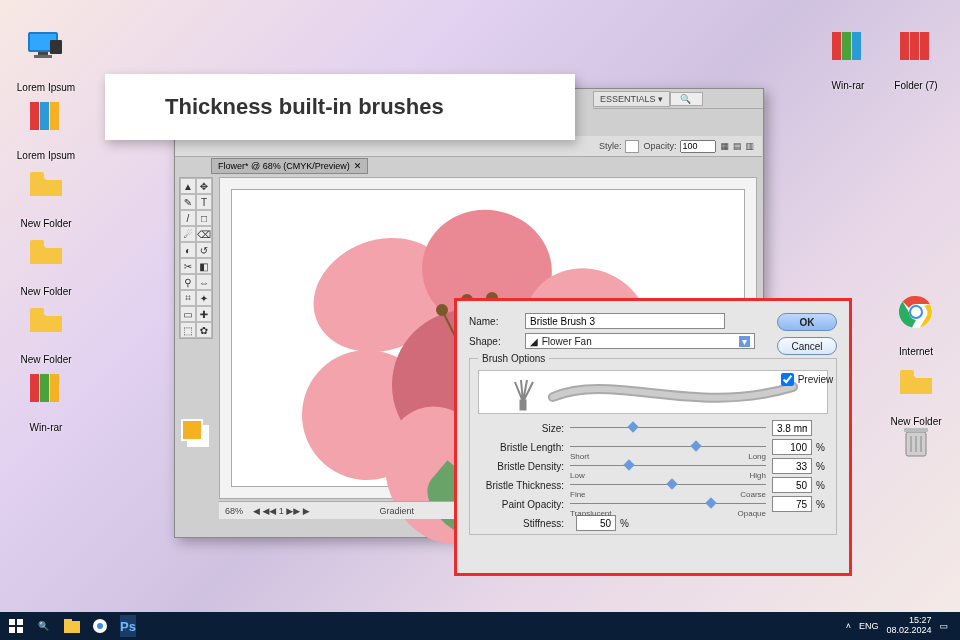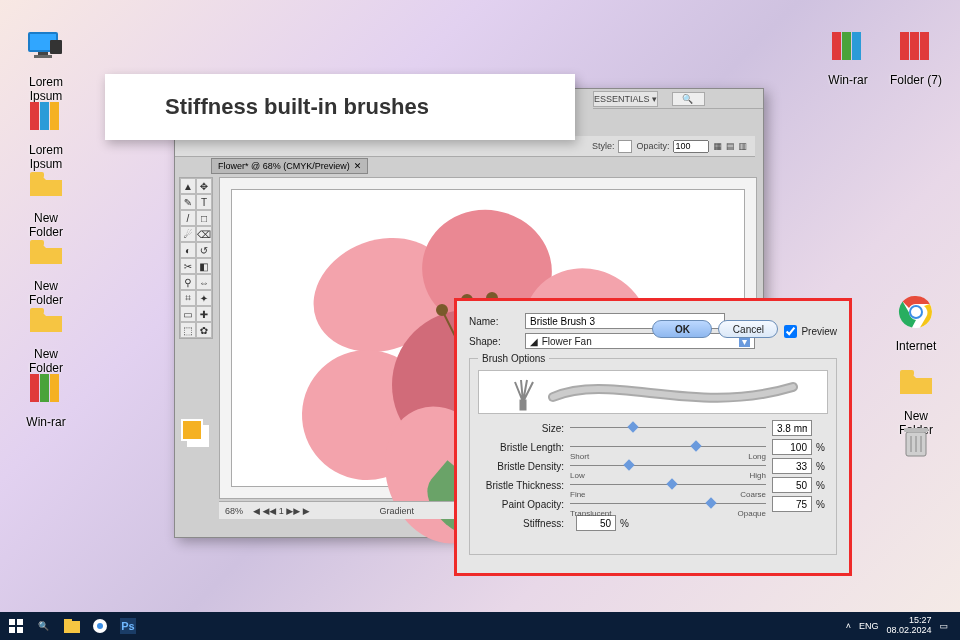--- a/index.html
+++ b/index.html
@@ -2,42 +2,42 @@
 <html><head>
 <meta charset="utf-8">
 <style>
 * { box-sizing: border-box; margin: 0; padding: 0; font-family: Tahoma, Arial, sans-serif; }
 body { width: 960px; height: 640px; overflow: hidden; position: relative;
        background: linear-gradient(135deg, #f8e8e3 0%, #e2d1f0 30%, #cfc2e0 50%, #e8d8e8 70%, #f5ebe6 100%); }
 
 
 .desktop-icon { position: absolute; width: 60px; text-align: center; cursor: pointer; }
 .desktop-icon .icon { width: 40px; height: 40px; margin: 0 auto; }
-.desktop-icon .label { font-size: 12px; color: #000; margin-top: 7px; text-shadow: 0 0 3px #fff; }
+.desktop-icon .label { font-size: 10px; color: #000; margin-top: 14px; text-shadow: 0 0 3px #fff; }
 
 
 .taskbar { position: absolute; bottom: 0; left: 0; right: 0; height: 28px; background: #0b1e38;
            display: flex; align-items: center; padding: 0 4px; color: #fff; font-size: 9px; }
 .taskbar .tb-item { width: 24px; height: 24px; margin-right: 4px; display: flex; align-items: center; justify-content: center; }
 .taskbar .tb-right { margin-left: auto; display: flex; align-items: center; gap: 8px; padding-right: 8px;}
 .taskbar .tb-clock { text-align: right; line-height: 1.1; }
 
 
 .headline { position: absolute; left: 105px; top: 74px; width: 470px; height: 66px;
             background: #fff; box-shadow: 2px 4px 10px rgba(0,0,0,0.25);
             display: flex; align-items: center; padding-left: 60px;
             font-size: 22px; font-weight: 700; color: #333; z-index: 50; }
 
 
 .app { position: absolute; left: 174px; top: 88px; width: 590px; height: 450px;
        background: #cfcfcf; border: 1px solid #8a8a8a; box-shadow: 4px 4px 12px rgba(0,0,0,0.3); z-index: 10; }
 .app .topbar { position: absolute; right: 0; top: 0; height: 20px; width: 170px; background: #d0d0d0;
                display: flex; align-items: center; font-size: 9px; color: #444; border-bottom: 1px solid #aaa; }
-.app .topbar .ws { padding: 2px 0; border: 1px solid #aaa; margin-right: 14px; background: #e5e5e5; }
-.app .optbar { position: absolute; left: 0; right:8px; top: 47px; height: 21px; background: #dedede; border-bottom: 1px solid #aaa;
+.app .topbar .ws { padding: 2px 6px; border: 1px solid #aaa; margin-right: 0; background: #e5e5e5; }
+.app .optbar { position: absolute; left: 0; right:1px; top: 47px; height: 21px; background: #dedede; border-bottom: 1px solid #aaa;
                font-size: 9px; color: #444; display:flex; align-items:center; justify-content:flex-end; padding-right: 8px; gap:4px;}
 .app .optbar input { width: 36px; height: 13px; font-size: 9px; }
 .tabbar { position: absolute; left: 36px; top: 68px; height: 18px; display: flex; align-items: center; }
 .doc-tab { background: #b9b9b9; border: 1px solid #888; font-size: 9px; padding: 2px 6px; display: flex; align-items: center; gap: 4px; }
 .doc-tab .close { cursor: pointer; }
 .toolbox { position: absolute; left: 4px; top: 88px; width: 34px; background: #dedede; border: 1px solid #aaa;
            display: grid; grid-template-columns: 1fr 1fr; }
 .tool { width: 16px; height: 16px; border: 1px solid #bbb; margin: 0; display: flex; align-items:center; justify-content:center;
         font-size: 10px; color:#333; background:#ececec; cursor: pointer; }
 .swatches { position: absolute; left: 4px; top: 328px; width: 34px; }
@@ -59,22 +59,22 @@
           background: #e6e6e6; border: 3px solid #ef2a2a; z-index: 60; padding: 12px 12px 8px; font-size: 10px; color:#222; }
 .dialog .row { display: flex; align-items: center; margin-bottom: 4px; }
 .dialog .lbl { width: 56px; text-align: left; padding-right: 6px; }
 .dialog input[type=text] { height: 16px; border: 1px solid #888; padding: 0 4px; font-size: 10px; background:#fff; }
 .dialog .selectish { height: 16px; border: 1px solid #888; background:#fff; flex: 1;
                      display:flex; align-items:center; justify-content:space-between; padding: 0 4px; font-size: 10px; }
 .dialog .btn { width: 60px; height: 18px; border: 1px solid #6a8db8; border-radius: 10px;
                background: linear-gradient(#f5f9ff,#dbe8f7); font-size: 10px; display:flex; align-items:center;
                justify-content:center; cursor:pointer; }
 .dialog .btn.ok { background: linear-gradient(#bcd8ff,#8fb8ef); font-weight: bold; }
-.dialog .sidecol { position: absolute; right: 12px; top: 12px; display:flex; gap: 6px; align-items:flex-end; }
-.dialog fieldset { border: 1px solid #bbb; padding: 6px 8px 20px; }
+.dialog .sidecol { position: absolute; right: 12px; top: 12px; display:flex; flex-direction:column; gap: 6px; align-items:center; }
+.dialog fieldset { border: 1px solid #bbb; padding: 6px 8px 0; }
 .dialog legend { font-size: 10px; padding: 0 4px; }
 .preview-strip { height: 44px; background:#fff; border: 1px solid #bbb; margin-bottom: 6px;
                  display:flex; align-items:center; justify-content:center; }
 .slider-row { display: flex; align-items: center; margin: 3px 0; }
 .slider-row .slbl { width: 92px; text-align: right; padding-right: 6px; }
 .slider-row .track { flex: 1; position: relative; height: 14px; }
 .slider-row .track::before { content:""; position:absolute; left:0; right:0; top:6px; height:1px; background:#888; }
 .slider-row .thumb { position:absolute; top:2px; width:8px; height:8px; background:#6a9add; transform: rotate(45deg); }
 .slider-row .lo, .slider-row .hi { font-size: 8px; color:#555; position:absolute; top:12px; }
 .slider-row .lo { left: 0; } .slider-row .hi { right: 0; text-align: right; }
@@ -169,21 +169,21 @@
 <div class="desktop-icon" style="left:886px; top:422px;">
   <div class="icon"><svg viewBox="0 0 40 40">
         <rect x="10" y="10" width="20" height="24" rx="2" fill="#cfcfcf" stroke="#888"></rect>
         <rect x="8" y="6" width="24" height="4" rx="1" fill="#bbb"></rect>
         <line x1="15" y1="14" x2="15" y2="30" stroke="#888"></line>
         <line x1="20" y1="14" x2="20" y2="30" stroke="#888"></line>
         <line x1="25" y1="14" x2="25" y2="30" stroke="#888"></line>
       </svg></div>
 </div>
 
-<div class="headline">Stiffness built-in brushes</div>
+<div class="headline">Thickness built-in brushes</div>
 
 <div class="app">
   <div class="topbar">
     <span class="ws">ESSENTIALS ▾</span>
     <span style="border:1px solid #aaa; padding:1px 10px; background:#eee;">🔍</span>
   </div>
   <div class="optbar">
     <span>Style:</span>
     <span style="width:14px;height:13px;border:1px solid #999;background:#fff"></span>
     <span>Opacity:</span>
@@ -370,21 +370,21 @@
         <rect width="8" height="3" fill="#f6c542"></rect>
       </svg>
     </div>
   <div class="tb-item">
       <svg width="16" height="16">
         <circle cx="8" cy="8" r="7" fill="#fff"></circle>
         <circle cx="8" cy="8" r="3" fill="#3b8ee6"></circle>
       </svg>
     </div>
   <div class="tb-item">
-      <div style="width:16px;height:16px;background:#1a3c66;color:#6fb8ff;font-size:11px;font-weight:bold;display:flex;align-items:center;justify-content:center;">Ps</div>
+      <div style="width:16px;height:22px;background:#1a3c66;color:#6fb8ff;font-size:13px;font-weight:bold;display:flex;align-items:center;justify-content:center;">Ps</div>
     </div>
   <div class="tb-right">
     <span>˄</span>
     <span>ENG</span>
     <div class="tb-clock">
       <div>15:27</div>
       <div>08.02.2024</div>
     </div>
     <span>▭</span>
   </div>

